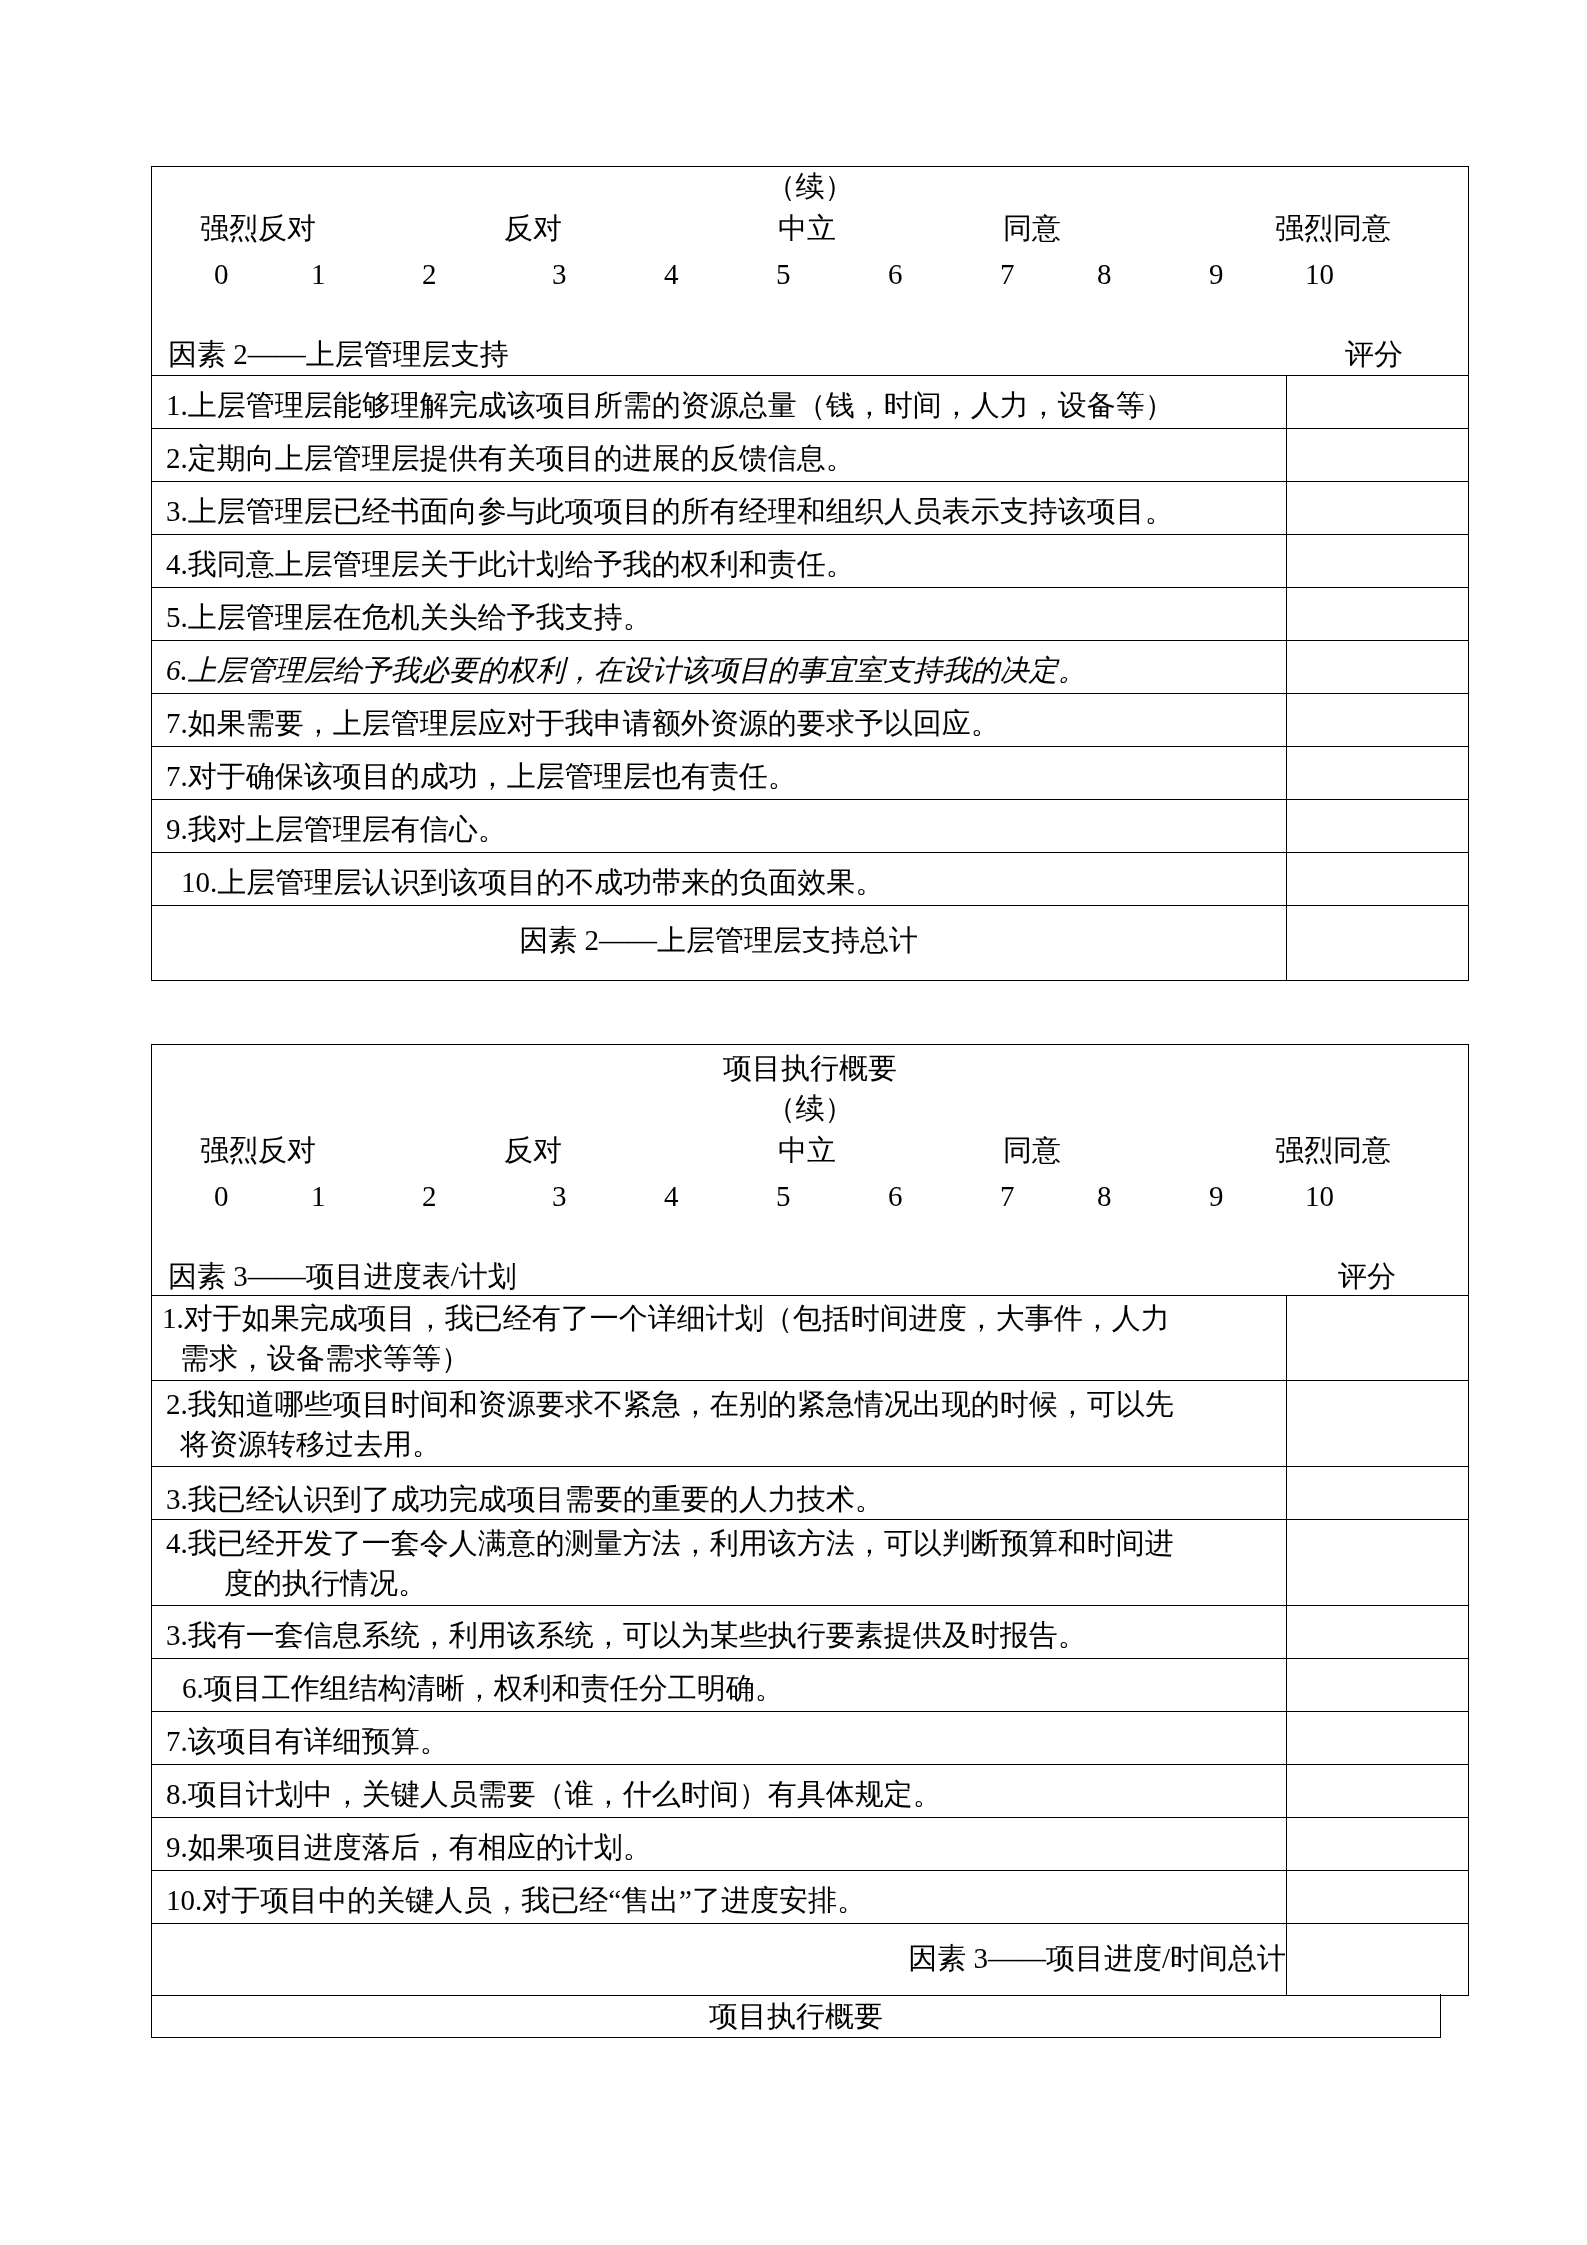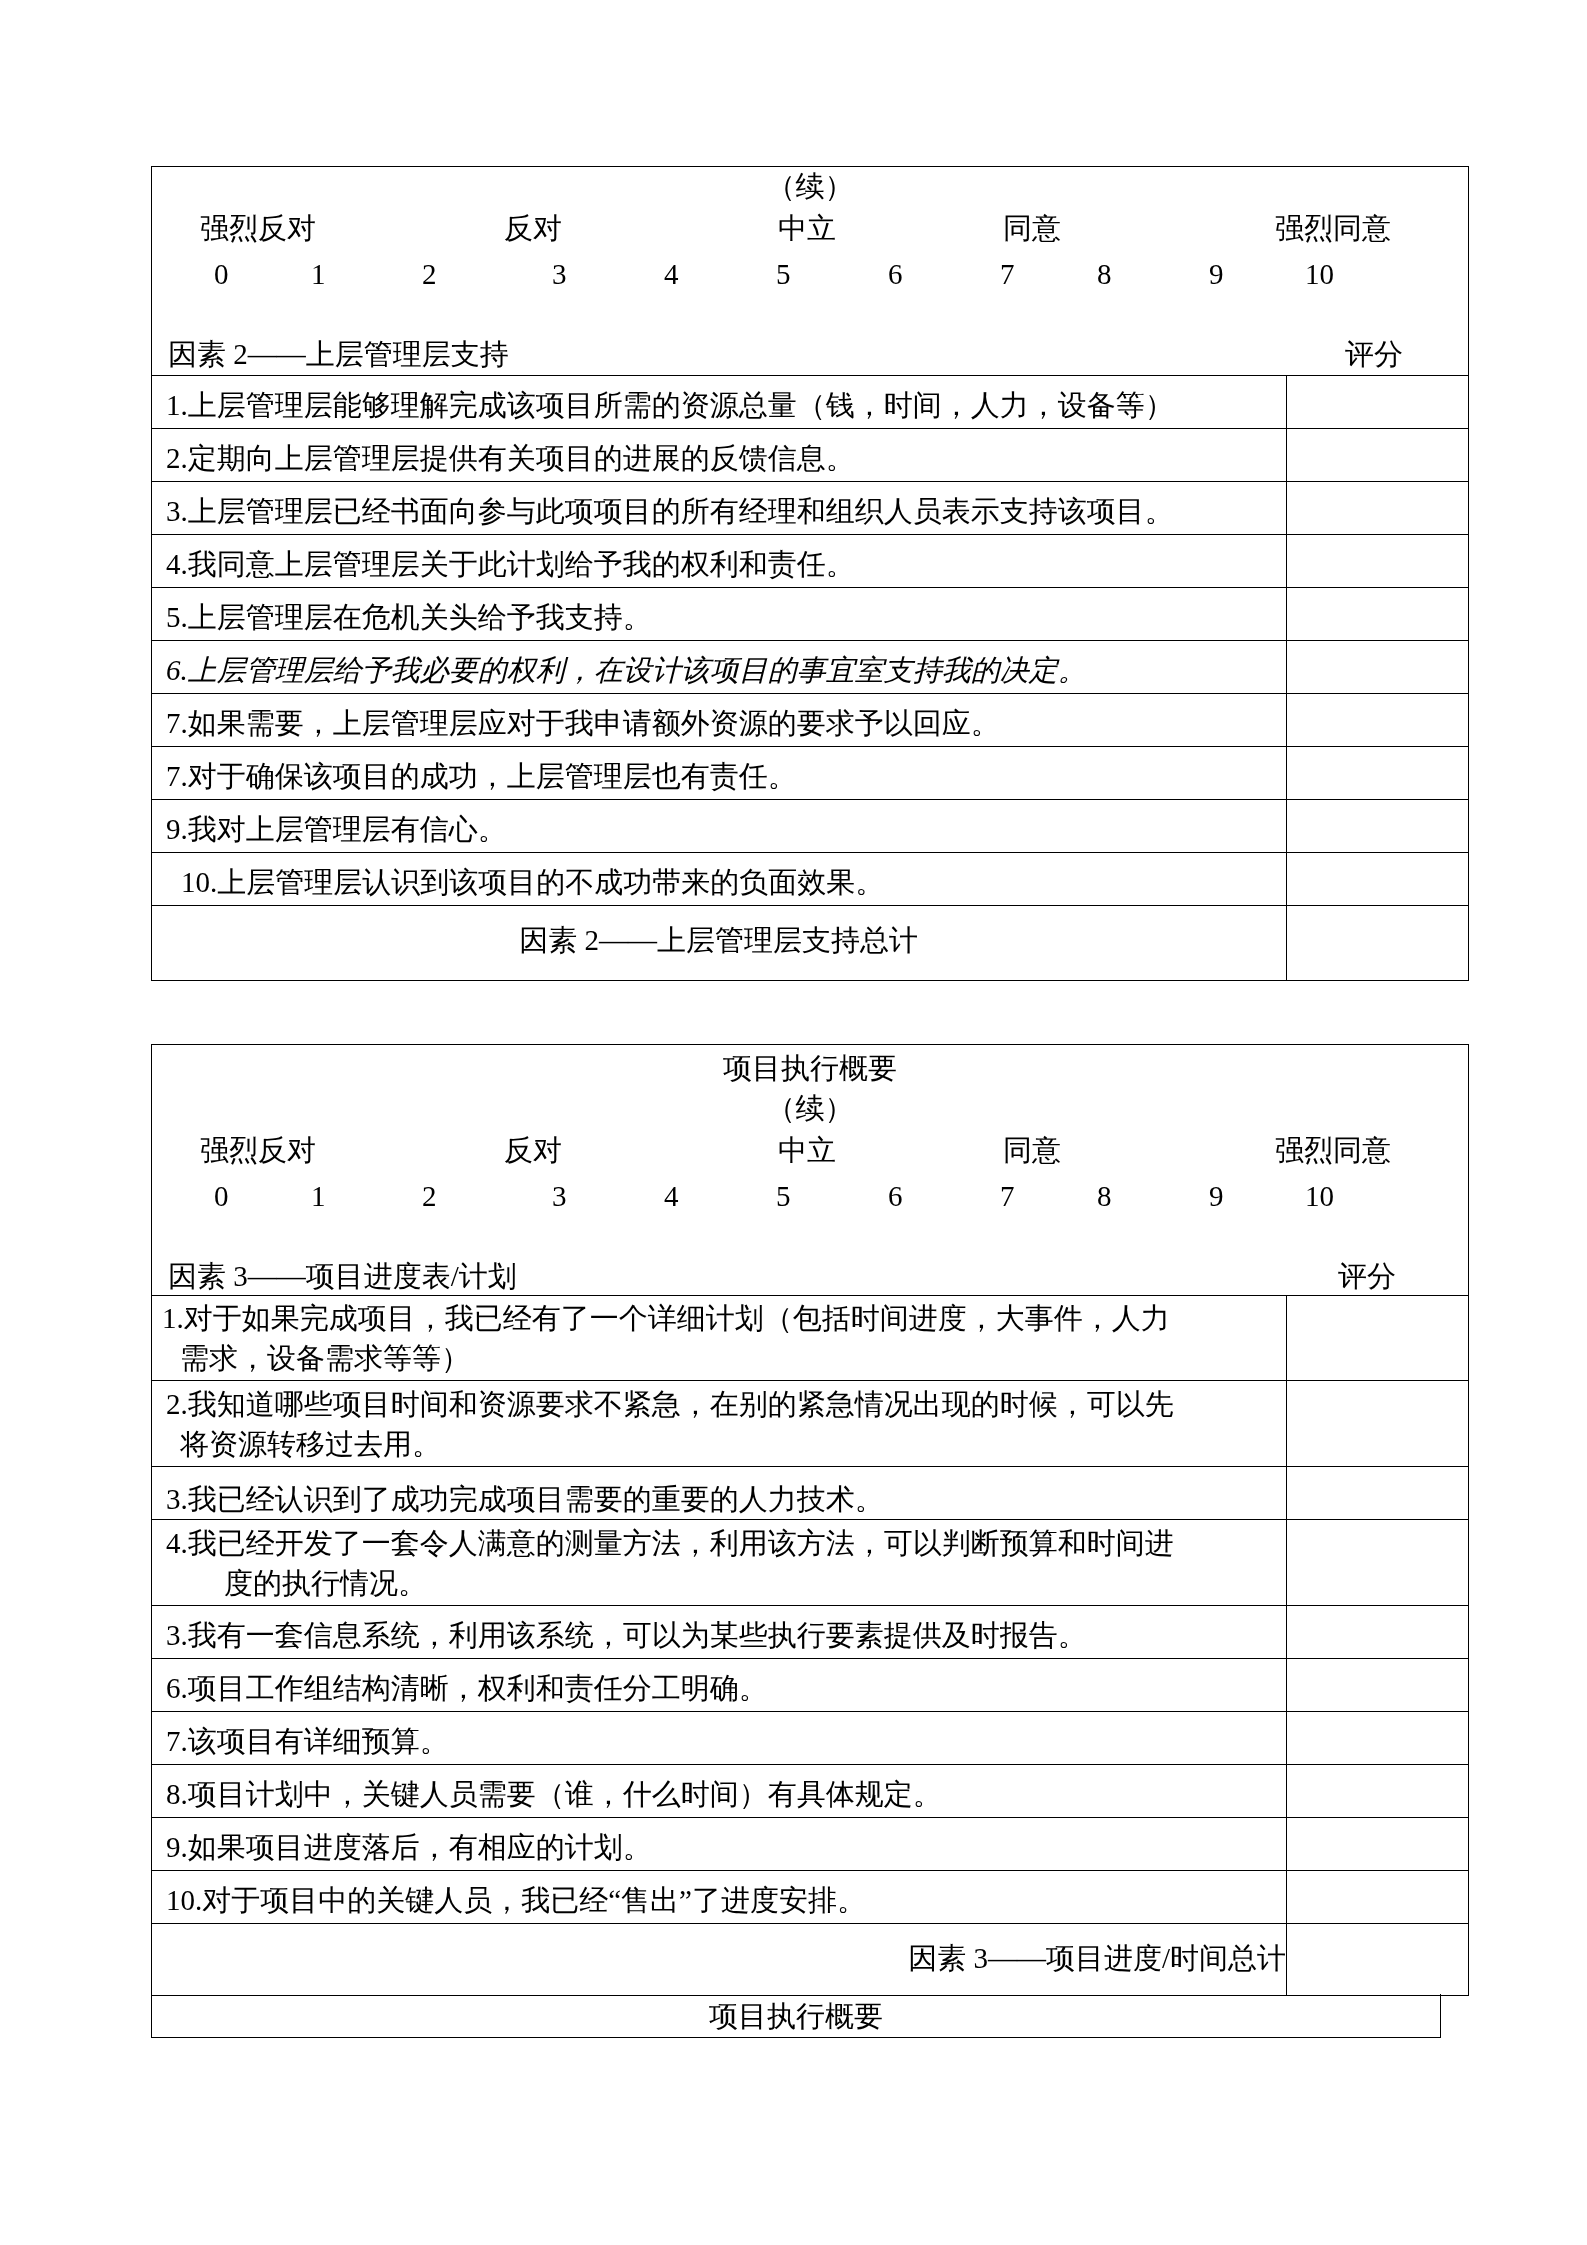--- a/index.html
+++ b/index.html
@@ -115,21 +115,21 @@
 <div class="vline" style="left:1286px; top:1295px; height:700px;"></div>
 
 <div class="txt" style="left:162px; top:1300px;">1.对于如果完成项目，我已经有了一个详细计划（包括时间进度，大事件，人力</div>
 <div class="txt" style="left:180px; top:1340px;">需求，设备需求等等）</div>
 <div class="txt" style="left:166px; top:1386px;">2.我知道哪些项目时间和资源要求不紧急，在别的紧急情况出现的时候，可以先</div>
 <div class="txt" style="left:180px; top:1426px;">将资源转移过去用。</div>
 <div class="txt" style="left:166px; top:1481px;">3.我已经认识到了成功完成项目需要的重要的人力技术。</div>
 <div class="txt" style="left:166px; top:1525px;">4.我已经开发了一套令人满意的测量方法，利用该方法，可以判断预算和时间进</div>
 <div class="txt" style="left:180px; top:1565px;margin-left:44px;">度的执行情况。</div>
 <div class="txt" style="left:166px; top:1617px;">3.我有一套信息系统，利用该系统，可以为某些执行要素提供及时报告。</div>
-<div class="txt" style="left:166px; top:1670px;">6.项目工作组结构清晰，权利和责任分工明确。</div>
+<div class="txt" style="left:182px; top:1670px;">6.项目工作组结构清晰，权利和责任分工明确。</div>
 <div class="txt" style="left:166px; top:1723px;">7.该项目有详细预算。</div>
 <div class="txt" style="left:166px; top:1776px;">8.项目计划中，关键人员需要（谁，什么时间）有具体规定。</div>
 <div class="txt" style="left:166px; top:1829px;">9.如果项目进度落后，有相应的计划。</div>
 <div class="txt" style="left:166px; top:1882px;">10.对于项目中的关键人员，我已经“售出”了进度安排。</div>
 
 <div class="txt ctr" style="left:151px; width:1135px; top:1940px;text-align:right;">因素 3——项目进度/时间总计</div>
 
 <div style="position:absolute; left:1288px; top:1297px; width:179px; height:83px;"></div>
 <div style="position:absolute; left:1288px; top:1382px; width:179px; height:84px;"></div>
 <div style="position:absolute; left:1288px; top:1468px; width:179px; height:51px;"></div>

